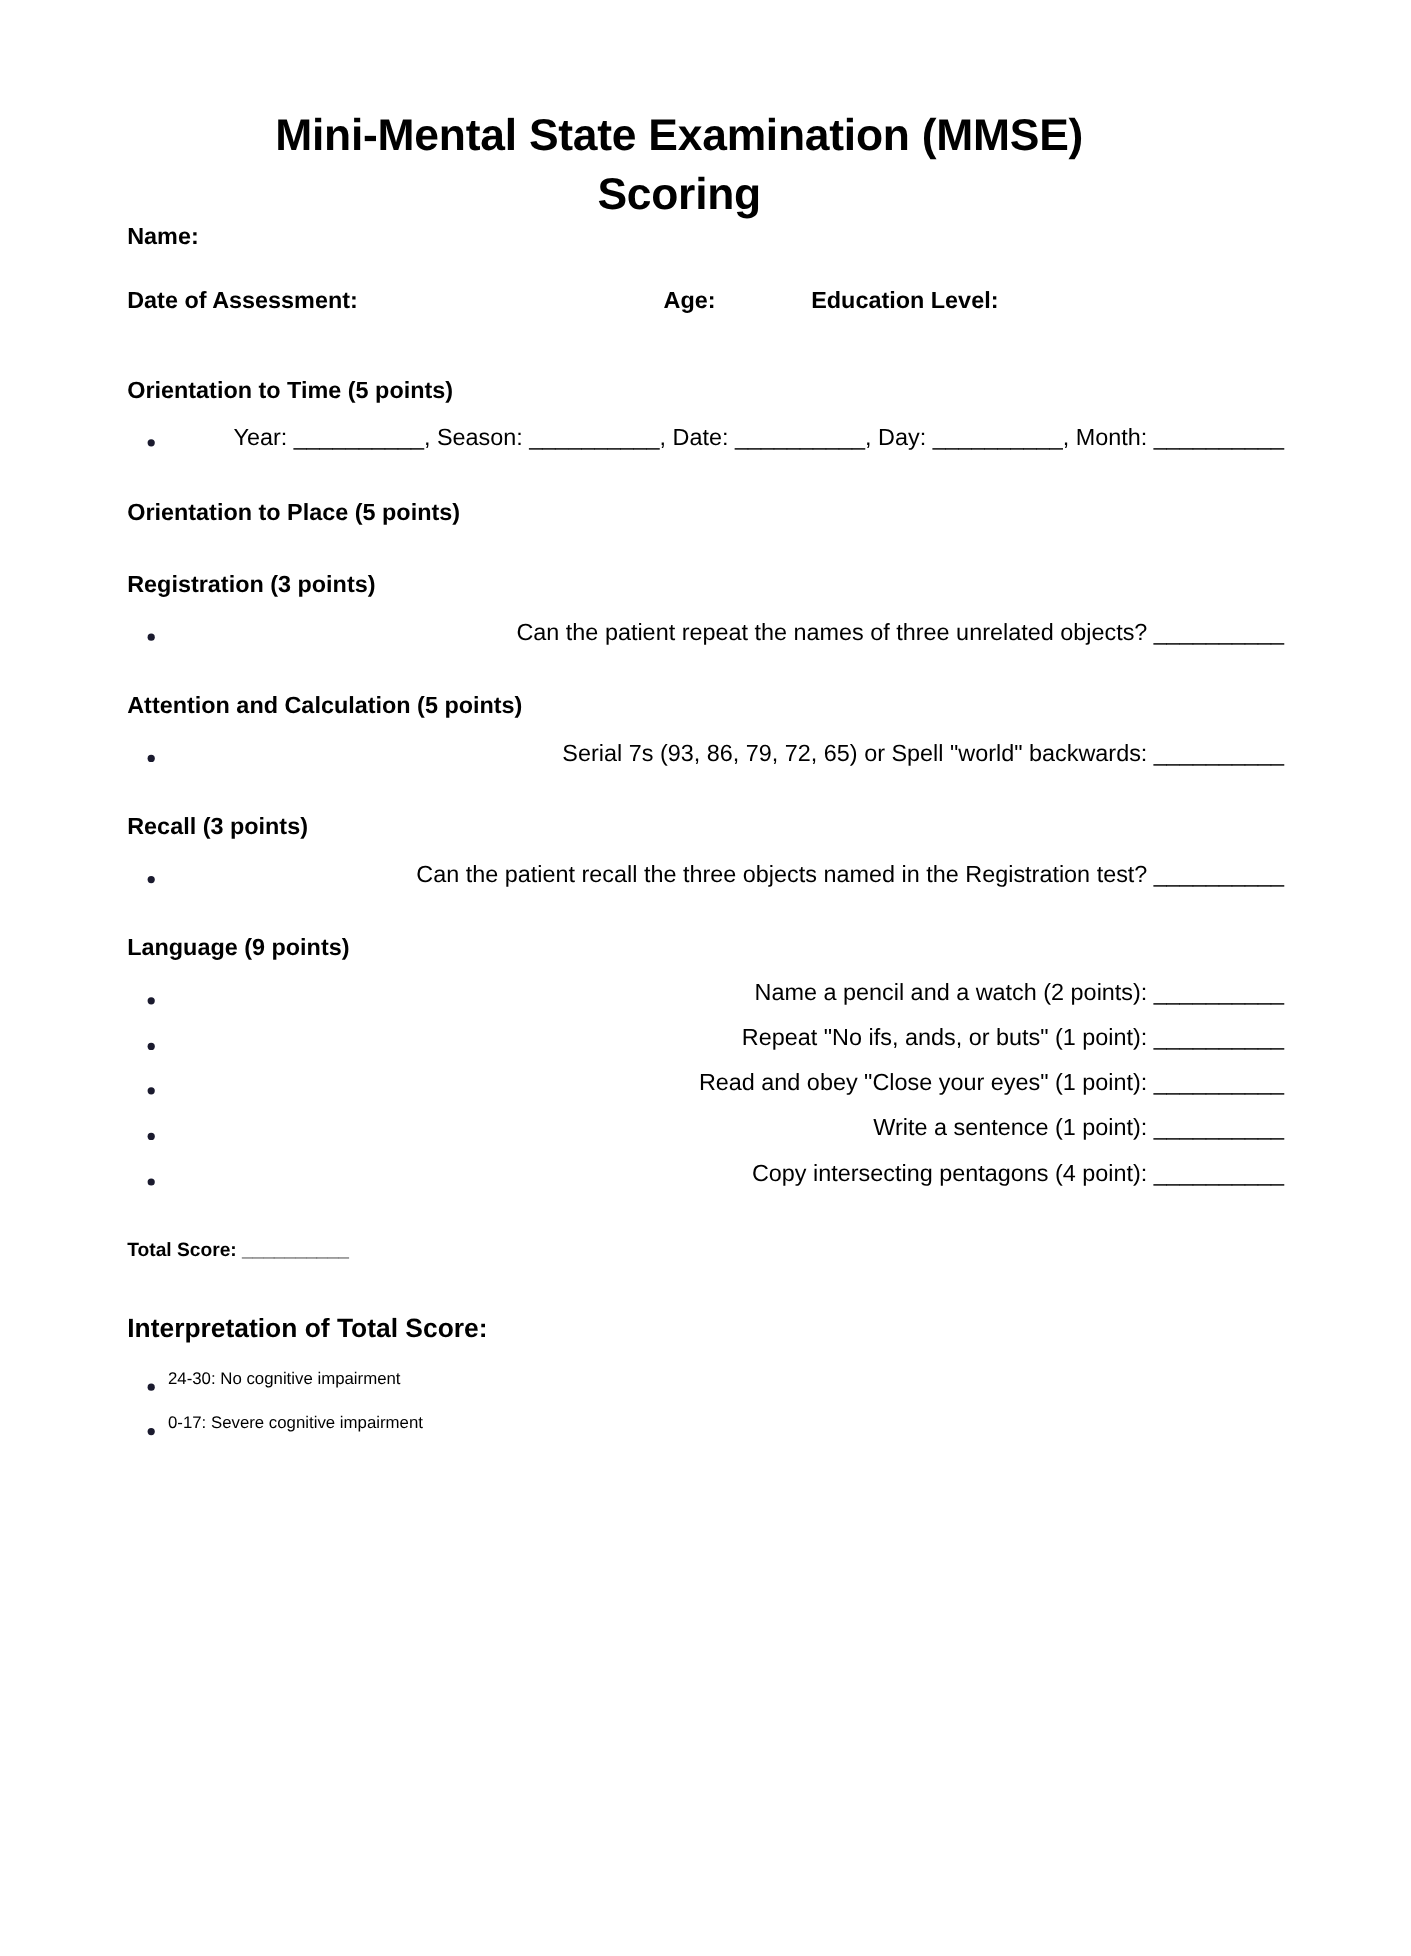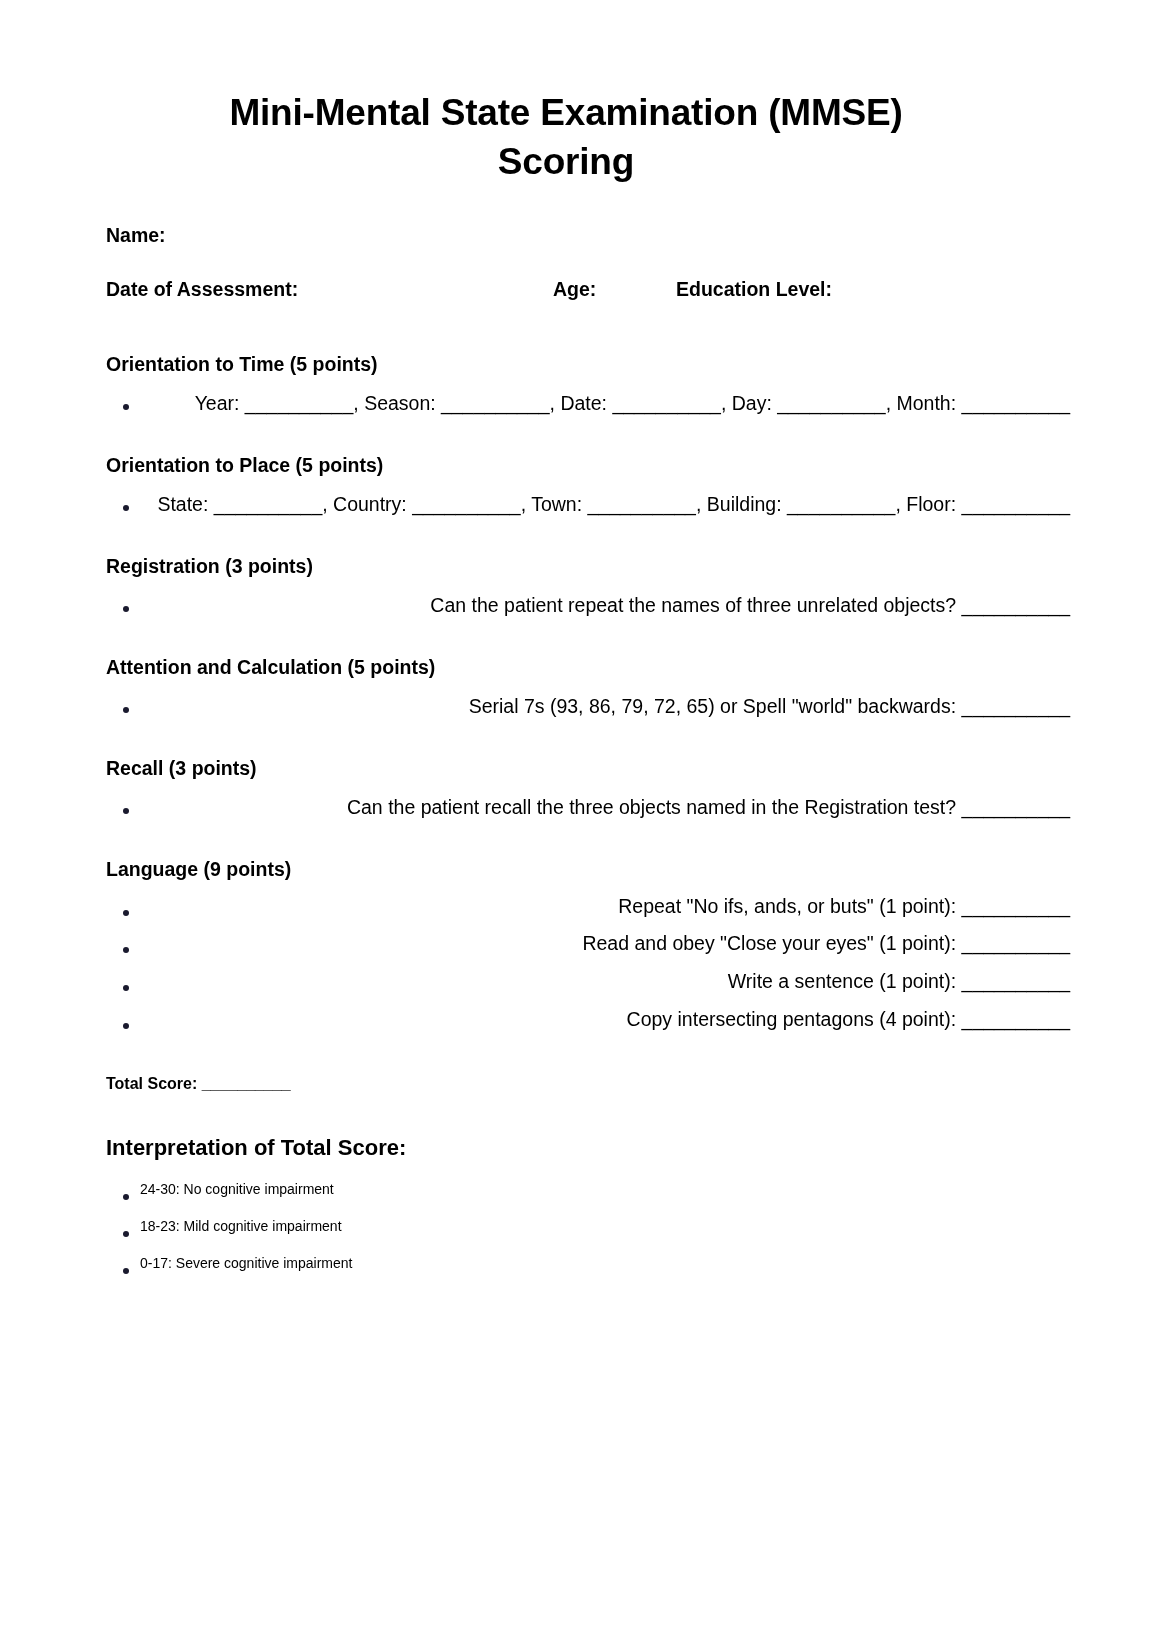--- a/index.html
+++ b/index.html
@@ -37,21 +37,20 @@
     font-size: 37px;
     line-height: 1.33;
     font-weight: bold;
     text-align: center;
     letter-spacing: -0.2px;
     width: 920px;
   }
 
   
   .header-block {
-    margin-top: 38px;
   }
   .field-label {
     font-size: 19.5px;
     font-weight: bold;
     line-height: 1.2;
     white-space: pre;
   }
   .row-name {
     margin-bottom: 30px;
   }
@@ -167,23 +166,20 @@
 
     <div class="section first-section">
       <div class="section-heading">Orientation to Time (5 points)</div>
       <ul class="bullets">
         <li>Year: __________, Season: __________, Date: __________, Day: __________, Month: __________</li>
       </ul>
     </div>
 
     <div class="section">
       <div class="section-heading">Orientation to Place (5 points)</div>
-      <ul class="bullets">
-        <li>State: __________, Country: __________, Town: __________, Building: __________, Floor: __________</li>
-      </ul>
     </div>
 
     <div class="section">
       <div class="section-heading">Registration (3 points)</div>
       <ul class="bullets">
         <li>Can the patient repeat the names of three unrelated objects? __________</li>
       </ul>
     </div>
 
     <div class="section">
@@ -196,30 +192,30 @@
     <div class="section">
       <div class="section-heading">Recall (3 points)</div>
       <ul class="bullets">
         <li>Can the patient recall the three objects named in the Registration test? __________</li>
       </ul>
     </div>
 
     <div class="section">
       <div class="section-heading">Language (9 points)</div>
       <ul class="bullets">
+        <li class="tight">Name a pencil and a watch (2 points): __________</li>
         <li class="tight">Repeat "No ifs, ands, or buts" (1 point): __________</li>
         <li class="tight">Read and obey "Close your eyes" (1 point): __________</li>
         <li class="tight">Write a sentence (1 point): __________</li>
         <li class="tight">Copy intersecting pentagons (4 point): __________</li>
       </ul>
     </div>
 
     <div class="total-score">Total Score: __________</div>
 
     <div class="interp-heading">Interpretation of Total Score:</div>
     <ul class="interp">
       <li>24-30: No cognitive impairment</li>
-      <li>18-23: Mild cognitive impairment</li>
       <li>0-17: Severe cognitive impairment</li>
     </ul>
 
   </div>
 </div>
 
 </body></html>

